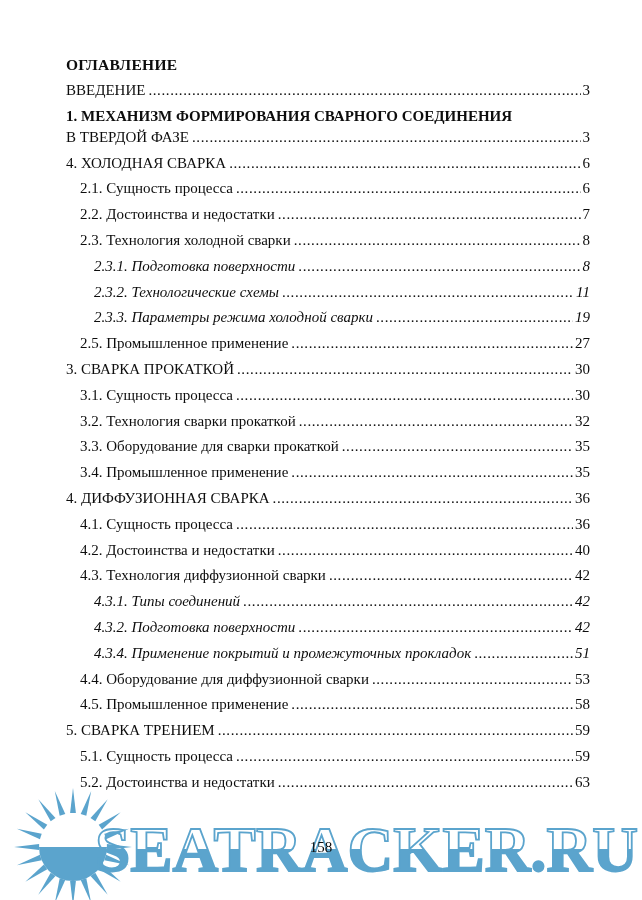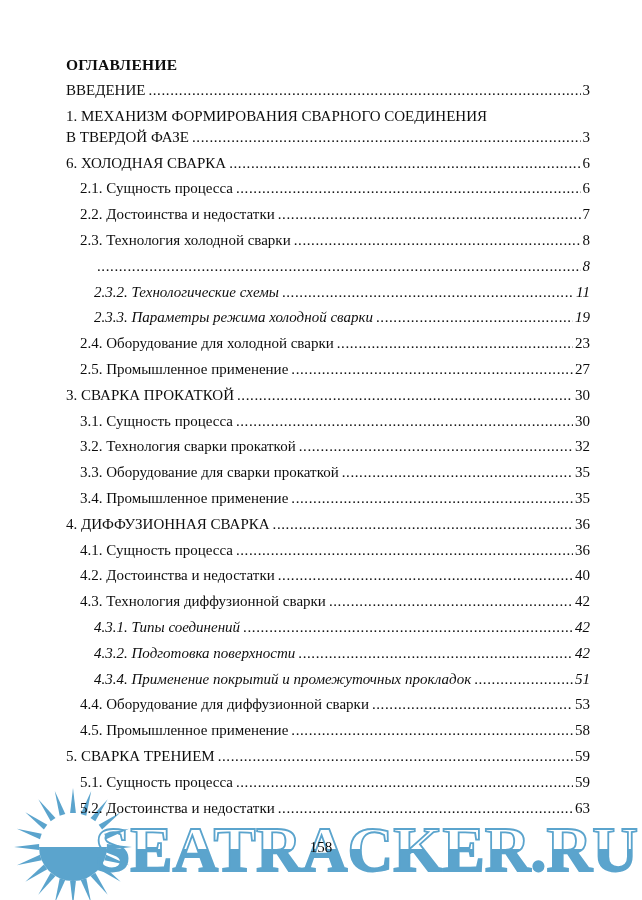--- a/index.html
+++ b/index.html
@@ -3,21 +3,21 @@
 <meta charset="utf-8">
 <style>
   html,body{margin:0;padding:0;background:#e8e8e8;}
   .page{
     position:relative;width:642px;height:900px;background:#ffffff;
     font-family:"Liberation Serif",serif;color:#0d0d0d;overflow:hidden;
     margin:0 auto;
   }
   .content{position:absolute;left:66px;top:56px;width:524px;z-index:2;}
   .title{font-size:15.5px;font-weight:bold;line-height:18px;margin:0 0 6px 0;letter-spacing:0.3px;}
-  .toc-pre{font-size:15px;line-height:21px;}
+  .toc-pre{font-size:15px;line-height:21px;font-weight:bold;}
   .toc-row{display:flex;align-items:flex-start;font-size:15px;line-height:21px;margin-bottom:4.8px;}
   .lvl0{padding-left:0;}
   .lvl1{padding-left:14px;}
   .lvl2{padding-left:28px;font-style:italic;}
   .lab{white-space:nowrap;flex-shrink:0;}
   .dots{flex:1 1 auto;overflow:hidden;white-space:nowrap;margin:0 2px 0 3px;font-style:normal;letter-spacing:0.6px;}
   .dots::after{content:"..................................................................................................................................................................................";}
   .pg{white-space:nowrap;flex-shrink:0;}
   .page-number{position:absolute;top:839px;left:0;width:100%;text-align:center;font-size:15px;z-index:3;}
   .watermark{position:absolute;left:0;top:779px;z-index:1;}
@@ -36,57 +36,53 @@
           <span class="dots"></span>
           <span class="pg">3</span>
         </div>
         <div class="toc-pre lvl0">1. МЕХАНИЗМ ФОРМИРОВАНИЯ СВАРНОГО СОЕДИНЕНИЯ</div>
         <div class="toc-row lvl0">
           <span class="lab">В ТВЕРДОЙ ФАЗЕ</span>
           <span class="dots"></span>
           <span class="pg">3</span>
         </div>
         <div class="toc-row lvl0">
-          <span class="lab">6. ХОЛОДНАЯ СВАРКА</span>
+          <span class="lab">4. ХОЛОДНАЯ СВАРКА</span>
           <span class="dots"></span>
           <span class="pg">6</span>
         </div>
         <div class="toc-row lvl1">
           <span class="lab">2.1. Сущность процесса</span>
           <span class="dots"></span>
           <span class="pg">6</span>
         </div>
         <div class="toc-row lvl1">
           <span class="lab">2.2. Достоинства и недостатки</span>
           <span class="dots"></span>
           <span class="pg">7</span>
         </div>
         <div class="toc-row lvl1">
           <span class="lab">2.3. Технология холодной сварки</span>
           <span class="dots"></span>
           <span class="pg">8</span>
         </div>
         <div class="toc-row lvl2">
+          <span class="lab">2.3.1. Подготовка поверхности</span>
           <span class="dots"></span>
           <span class="pg">8</span>
         </div>
         <div class="toc-row lvl2">
           <span class="lab">2.3.2. Технологические схемы</span>
           <span class="dots"></span>
           <span class="pg">11</span>
         </div>
         <div class="toc-row lvl2">
           <span class="lab">2.3.3. Параметры режима холодной сварки</span>
           <span class="dots"></span>
           <span class="pg">19</span>
-        </div>
-        <div class="toc-row lvl1">
-          <span class="lab">2.4. Оборудование для холодной сварки</span>
-          <span class="dots"></span>
-          <span class="pg">23</span>
         </div>
         <div class="toc-row lvl1">
           <span class="lab">2.5. Промышленное применение</span>
           <span class="dots"></span>
           <span class="pg">27</span>
         </div>
         <div class="toc-row lvl0">
           <span class="lab">3. СВАРКА ПРОКАТКОЙ</span>
           <span class="dots"></span>
           <span class="pg">30</span>

